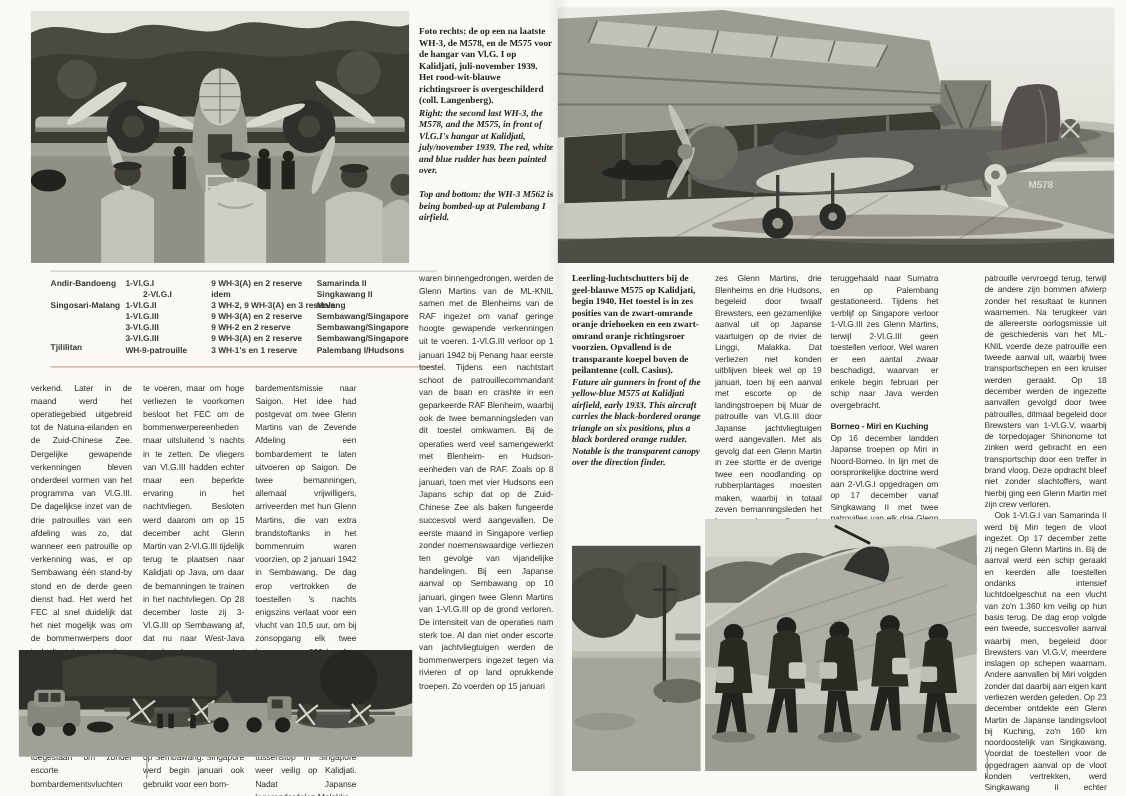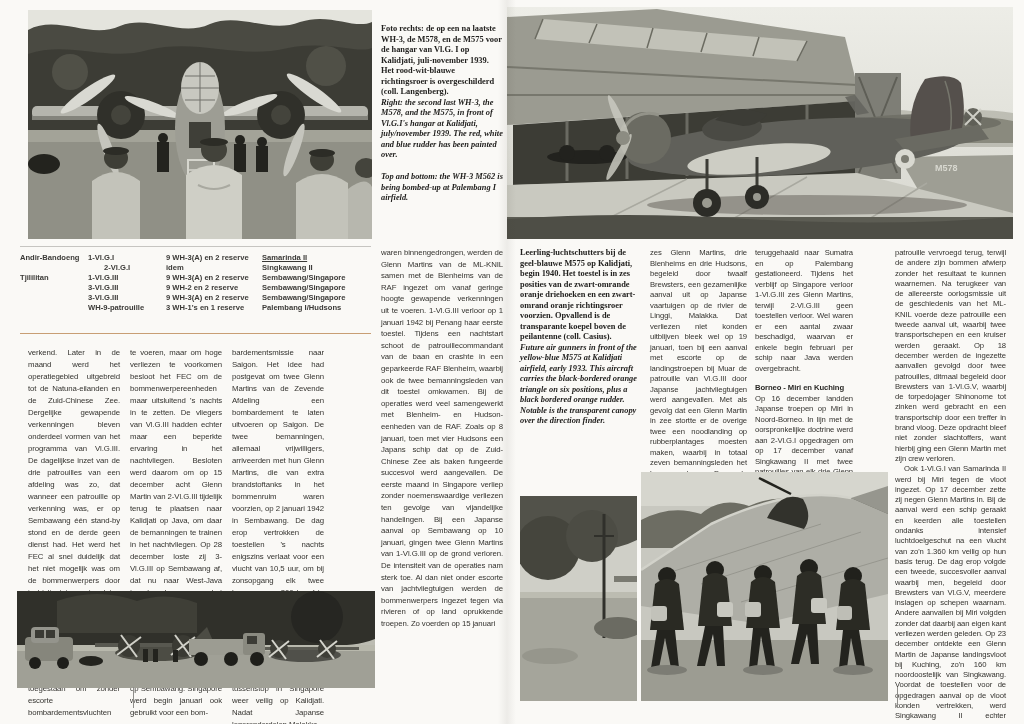--- a/index.html
+++ b/index.html
@@ -34,21 +34,21 @@
     font-family:"Liberation Serif", serif;
     font-weight:bold;
     font-size:8.4px;line-height:10.5px;
     color:#232220;text-align:left;
   }
   .caption p{margin:0;}
   .caption .en{font-style:italic;}
 
   
   .dep-table{
-    position:absolute;left:20px;top:246px;width:351px;height:88px;
+    position:absolute;left:46px;top:246px;width:351px;height:88px;
     font-size:7.6px;font-weight:bold;color:#3b3a37;
   }
   .rule{position:absolute;left:0;width:351px;height:1px;}
   .rule-top{top:0;background:#c6c5c1;}
   .rule-bottom{top:87px;background:#c89e74;}
   #dep-rows{position:absolute;left:0;top:7px;width:351px;}
   .dep-row{position:relative;height:10.1px;}
   .dep-cell{position:absolute;top:0;white-space:nowrap;}
 
   
@@ -144,30 +144,36 @@
       <p class="en">Top and bottom: the WH-3 M562 is being bombed-up at Palembang I airfield.</p>
     </div>
 
     <div class="dep-table">
       <div class="rule rule-top"></div>
       <div id="dep-rows">
           <div class="dep-row">
             <span class="dep-cell" style="left: 0px;">Andir-Bandoeng</span>
             <span class="dep-cell" style="left: 68px;">1-Vl.G.I</span>
             <span class="dep-cell" style="left: 146px;">9 WH-3(A) en 2 reserve</span>
-            <span class="dep-cell" style="left: 242px; text-decoration: underline;">Samarinda II</span>
+            <span class="dep-cell" style="left: 242px;">Samarinda II</span>
           </div>
           <div class="dep-row">
             <span class="dep-cell" style="left: 0px;"></span>
             <span class="dep-cell" style="left: 68px; margin-left: 16px;">2-Vl.G.I</span>
             <span class="dep-cell" style="left: 146px;">idem</span>
             <span class="dep-cell" style="left: 242px;">Singkawang II</span>
           </div>
           <div class="dep-row">
-            <span class="dep-cell" style="left: 0px;">Tjililitan</span>
+            <span class="dep-cell" style="left: 0px;">Singosari-Malang</span>
+            <span class="dep-cell" style="left: 68px;">1-Vl.G.II</span>
+            <span class="dep-cell" style="left: 146px;">3 WH-2, 9 WH-3(A) en 3 reserve</span>
+            <span class="dep-cell" style="left: 242px;">Malang</span>
+          </div>
+          <div class="dep-row">
+            <span class="dep-cell" style="left: 0px; margin-top: 28px;">Tjililitan</span>
             <span class="dep-cell" style="left: 68px;">1-Vl.G.III</span>
             <span class="dep-cell" style="left: 146px;">9 WH-3(A) en 2 reserve</span>
             <span class="dep-cell" style="left: 242px;">Sembawang/Singapore</span>
           </div>
           <div class="dep-row">
             <span class="dep-cell" style="left: 0px;"></span>
             <span class="dep-cell" style="left: 68px;">3-Vl.G.III</span>
             <span class="dep-cell" style="left: 146px;">9 WH-2 en 2 reserve</span>
             <span class="dep-cell" style="left: 242px;">Sembawang/Singapore</span>
           </div>

